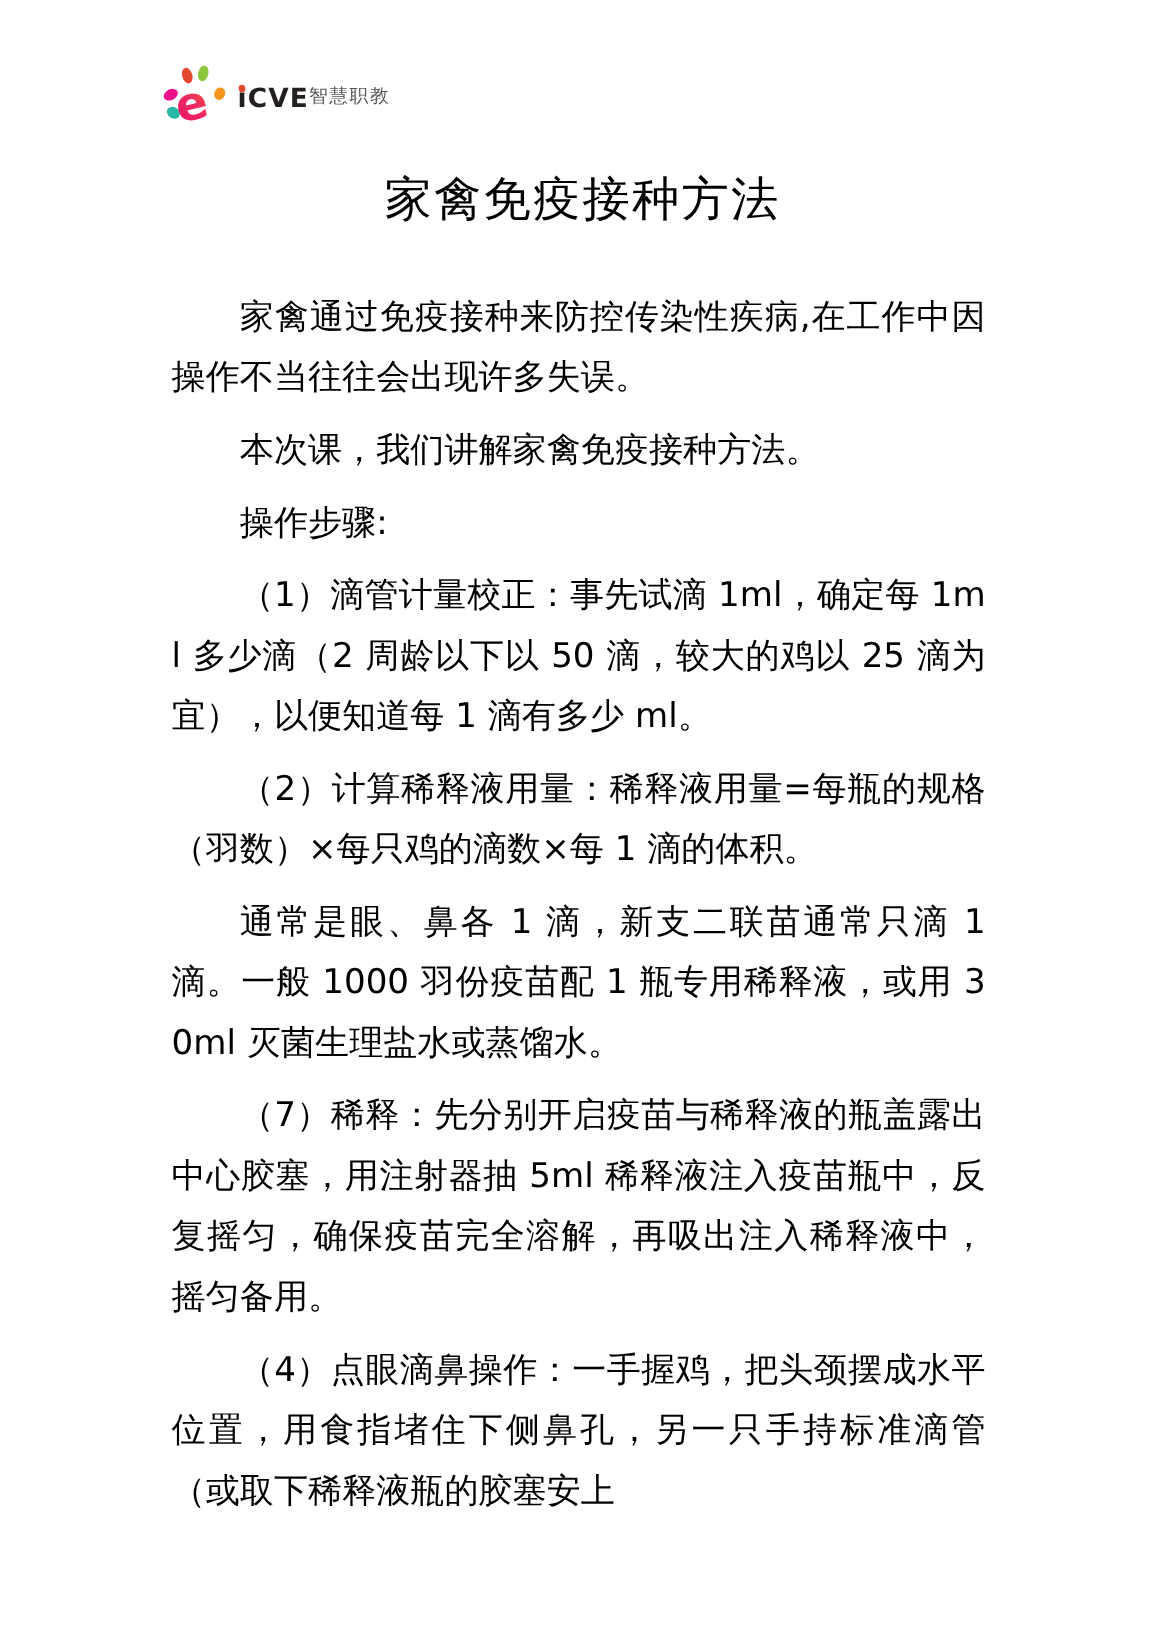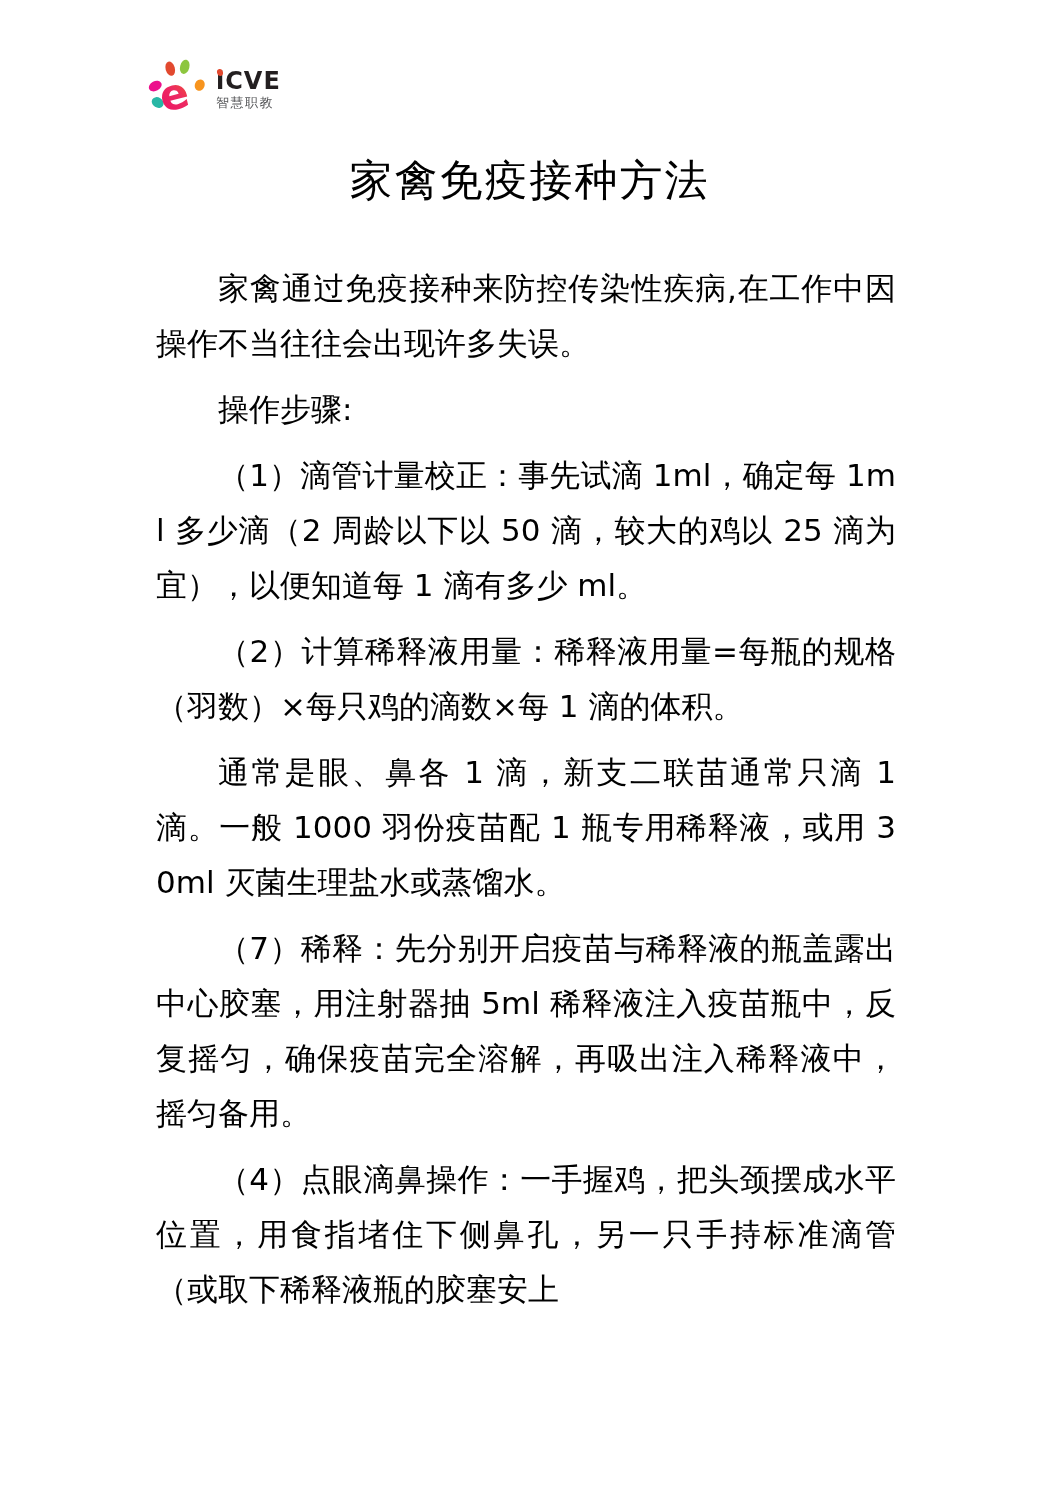--- a/index.html
+++ b/index.html
@@ -20,41 +20,41 @@
   
   .logo {
     position: absolute;
     left: 148px;
     top: 58px;
     display: flex;
     align-items: center;
     gap: 10px;
   }
   .logo-icon { width: 58px; height: 62px; display: block; }
-  .logo-text { display: flex; flex-direction: column; line-height: 1; justify-content: space-between; }
+  .logo-text { display: flex; flex-direction: row; line-height: 1; justify-content: space-between; }
   .brand {
     position: relative;
     font-weight: bold;
     font-size: 24px;
     letter-spacing: 1px;
     color: #231f20;
   }
   .brand .i-dot {
     position: absolute;
     left: 1px;
     top: 0px;
     width: 6px;
     height: 7px;
     border-radius: 50% 50% 50% 50%;
     background: #e2492f;
     transform: rotate(-12deg);
   }
   .brand-sub {
     margin-top: 3px;
-    font-size: 13px;
+    font-size: 17px;
     letter-spacing: 1.5px;
     color: #555658;
   }
 
   
   .doc-title {
     position: absolute;
     top: 152px;
     left: 0;
     width: 100%;
@@ -111,20 +111,21 @@
       <span class="brand"><span class="i-dot"></span><span>iCVE</span></span>
       <span class="brand-sub">智慧职教</span>
     </div>
   </div>
 
   <h1 class="doc-title">家禽免疫接种方法</h1>
 
   <div class="doc-body">
 
   <p>家禽通过免疫接种来防控传染性疾病,在工作中因操作不当往往会出现许多失误。</p>
+      <p>本次课，我们讲解家禽免疫接种方法。</p>
       <p>操作步骤:</p>
       <p>（1）滴管计量校正：事先试滴 1ml，确定每 1ml 多少滴（2 周龄以下以 50 滴，较大的鸡以 25 滴为宜），以便知道每 1 滴有多少 ml。</p>
       <p>（2）计算稀释液用量：稀释液用量=每瓶的规格（羽数）×每只鸡的滴数×每 1 滴的体积。</p>
       <p>通常是眼、鼻各 1 滴，新支二联苗通常只滴 1 滴。一般 1000 羽份疫苗配 1 瓶专用稀释液，或用 30ml 灭菌生理盐水或蒸馏水。</p>
       <p>（7）稀释：先分别开启疫苗与稀释液的瓶盖露出中心胶塞，用注射器抽 5ml 稀释液注入疫苗瓶中，反复摇匀，确保疫苗完全溶解，再吸出注入稀释液中，摇匀备用。</p>
       <p>（4）点眼滴鼻操作：一手握鸡，把头颈摆成水平位置，用食指堵住下侧鼻孔，另一只手持标准滴管（或取下稀释液瓶的胶塞安上</p>
     </div>
 
 </div>
 

